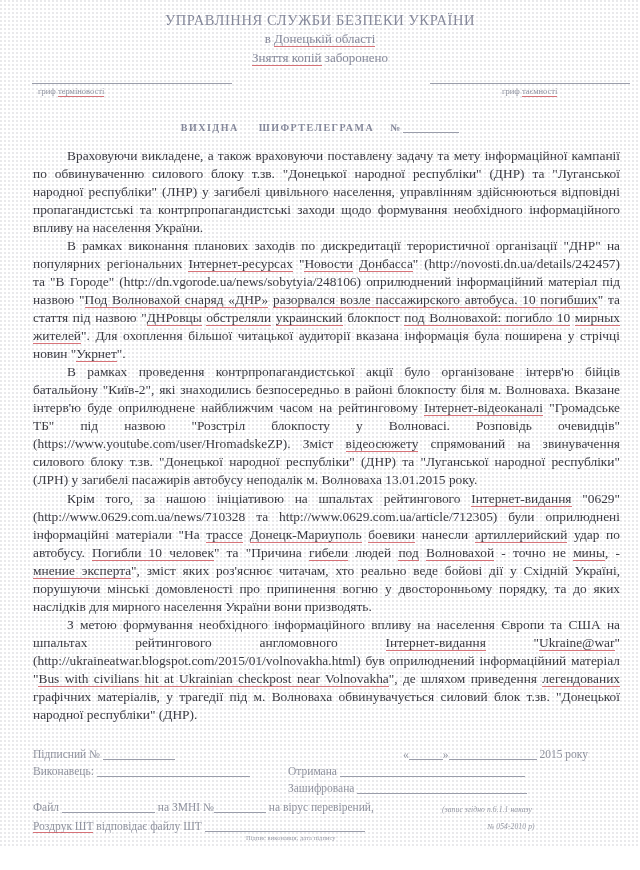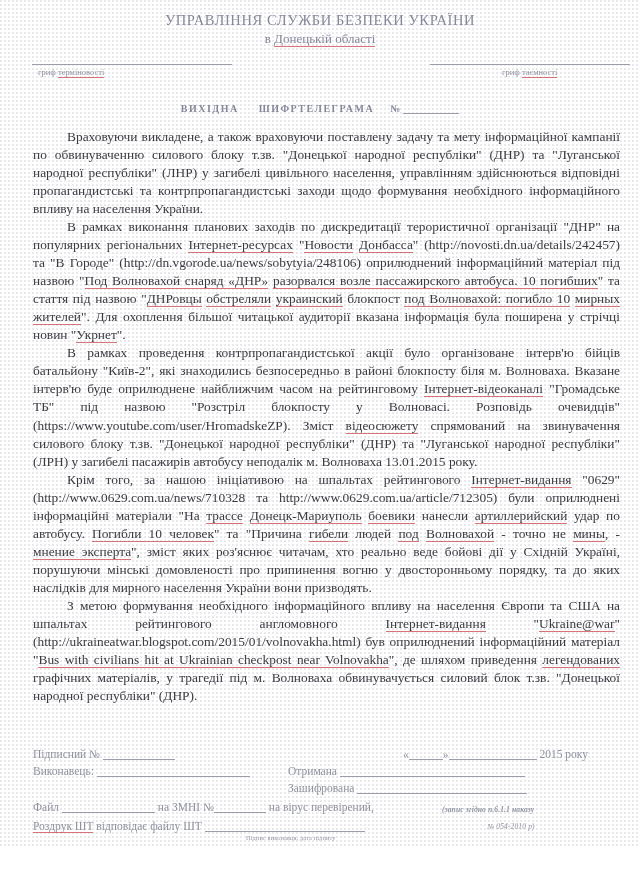--- a/index.html
+++ b/index.html
@@ -159,20 +159,23 @@
 </head>
 <body>
 
 <div class="page">
 
   <div class="header">
     <div class="org-line1">УПРАВЛІННЯ СЛУЖБИ БЕЗПЕКИ УКРАЇНИ</div>
     <div>
       <span class="org-line2">в <span class="sp">Донецькій області</span></span>
     </div>
+    <div>
+      <span class="org-line3"><span class="sp">Зняття копій</span> заборонено</span>
+    </div>
 
     <div class="grif-row">
       <div class="grif left">
         <div class="rule"></div>
         <div class="cap">гриф <span class="sp">терміновості</span></div>
       </div>
       <div class="grif right">
         <div class="rule"></div>
         <div class="cap">гриф <span class="sp">таємності</span></div>
       </div>
@@ -220,21 +223,21 @@
       <span class="ul" style="width:170px;"></span>
     </div>
 
     <div class="f-line" style="left:33px; top:53px;">
       <span>Файл</span>
       <span class="ul" style="width:93px;"></span>
       <span>на ЗМНІ</span>
       <span>№</span><span class="ul" style="width:52px;"></span>
       <span>на вірус перевірений,</span>
     </div>
-    <div class="f-line tiny" style="left:442px; top:57px;font-weight:bold;">(запис згідно п.6.1.1 наказу</div>
+    <div class="f-line tiny" style="left:442px; top:57px;">(запис згідно п.6.1.1 наказу</div>
 
     <div class="f-line" style="left:33px; top:72px;">
       <span class="sp">Роздрук ШТ</span>
       <span>відповідає файлу ШТ</span>
       <span class="ul" style="width:160px;"></span>
     </div>
     <div class="f-line tiny" style="left:487px; top:74px;">№ 054-2010 р)</div>
 
     <div class="f-line cap-sign" style="left:246px; top:86px;">Підпис виконавця, дата підпису</div>
 

